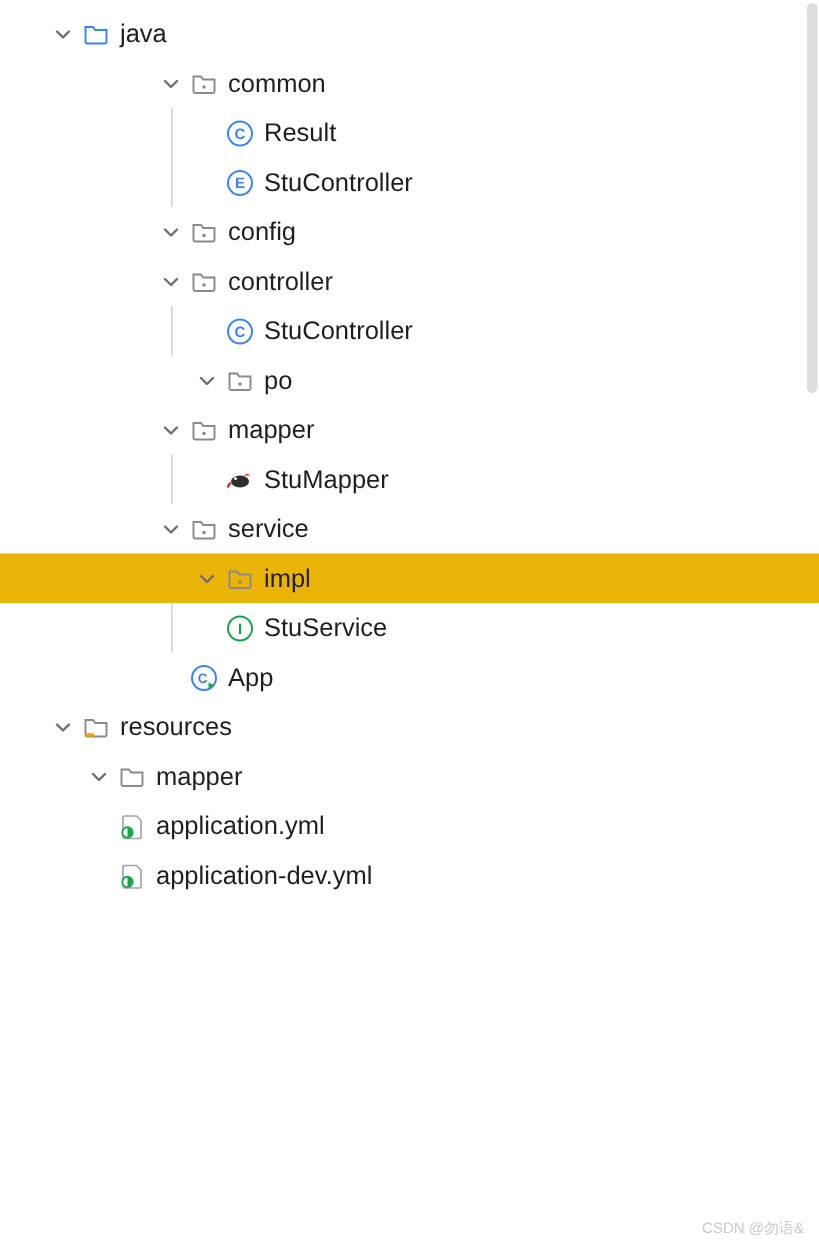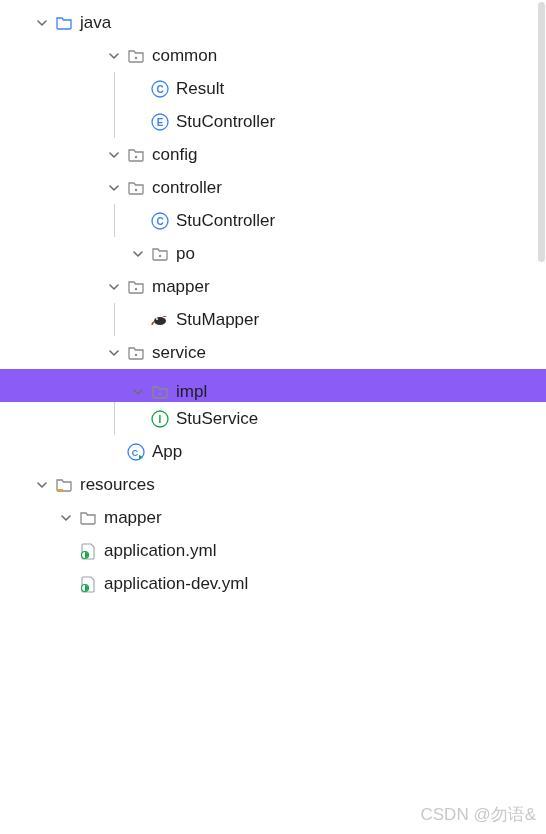--- a/index.html
+++ b/index.html
@@ -14,21 +14,21 @@
   overflow: hidden;
 }
 .tree { padding-top: 6px; }
 .row {
   display: flex;
   align-items: center;
   height: 33px;
   padding-left: 8px;
   white-space: nowrap;
 }
-.row.selected { background: #8b5cf6; align-items: flex-end; }
+.row.selected { background: #eab308; }
 .indent { display: inline-block; width: 24px; flex-shrink: 0; }
 .guide {
   display: inline-block;
   width: 24px;
   height: 33px;
   flex-shrink: 0;
   position: relative;
 }
 .guide::before {
   content: "";
@@ -58,21 +58,21 @@
   justify-content: center;
   flex-shrink: 0;
   margin-right: 6px;
 }
 .icon svg { width: 18px; height: 18px; }
 .label { color: #1e1e1e; }
 .watermark {
   position: absolute;
   bottom: 8px;
   right: 10px;
-  font-size: 17px;
+  font-size: 10px;
   color: #c8c8c8;
 }
 .scrollbar {
   position: absolute;
   right: 1px;
   top: 2px;
   width: 7px;
   height: 260px;
   background: #dcdcdc;
   border-radius: 4px;

